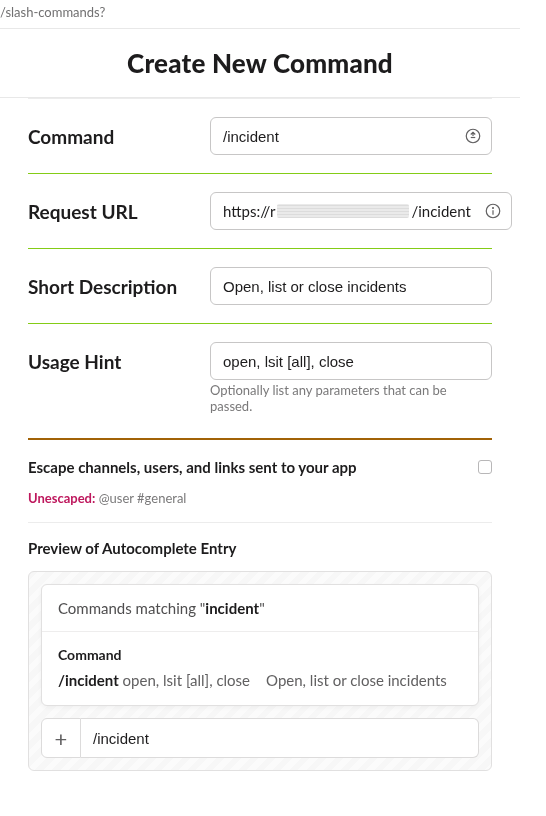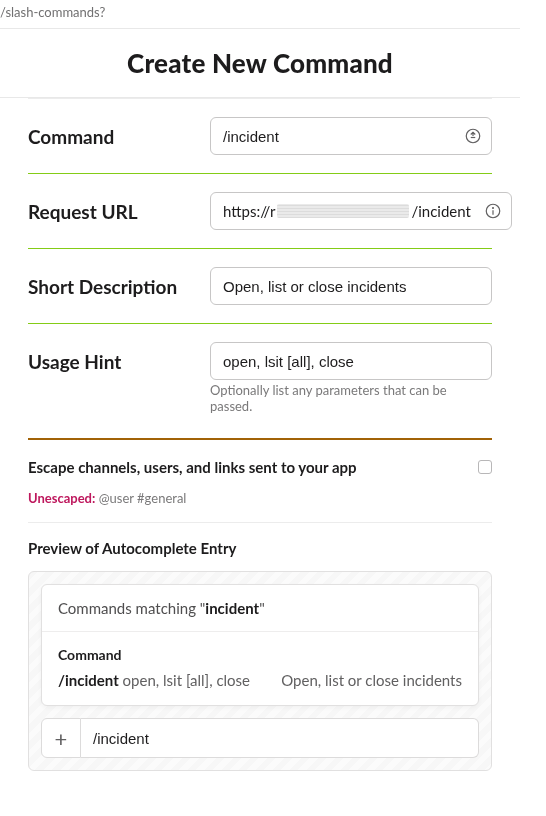--- a/index.html
+++ b/index.html
@@ -30,21 +30,21 @@
     }
     .ac-popover {
       background: #fff; border: 1px solid #e1e0e0; border-radius: 6px;
       box-shadow: 0 2px 4px rgba(0,0,0,0.04);
       margin-bottom: 12px; overflow: hidden;
     }
     .ac-head { padding: 14px 16px; font-size: 15px; color: #4f4e4f; border-bottom: 1px solid #eeeded; }
     .ac-head .match { font-weight: 700; color: #1d1c1d; }
     .ac-body { padding: 14px 16px 16px 16px; }
     .ac-app { font-weight: 700; font-size: 14px; color: #1d1c1d; margin-bottom: 8px; }
-    .ac-row { display: flex; justify-content: space-between; gap: 16px; font-size: 15px; }
+    .ac-row { display: flex; gap: 16px; font-size: 15px; }
     .ac-cmd { color: #616061; }
     .ac-cmd b { font-weight: 700; color: #1d1c1d; }
     .ac-desc { color: #616061; text-align: right; }
     .composer { display: flex; align-items: center; gap: 0; }
     .plus-btn {
       width: 40px; height: 40px; border: 1px solid #dcdbdb; border-radius: 6px 0 0 6px;
       background: #fff; display: flex; align-items: center; justify-content: center; font-size: 22px; color: #616061; cursor: pointer;
     }
     .comp-input {
       flex: 1; height: 40px; border: 1px solid #dcdbdb; border-left: none; border-radius: 0 6px 6px 0;

